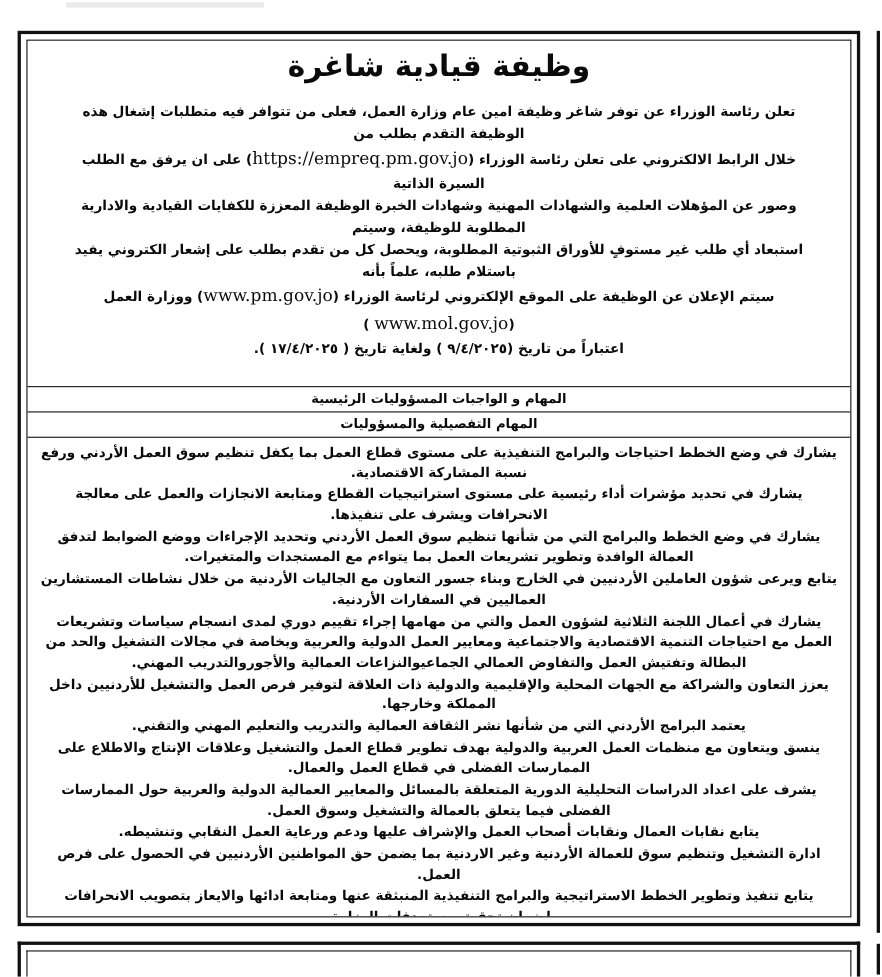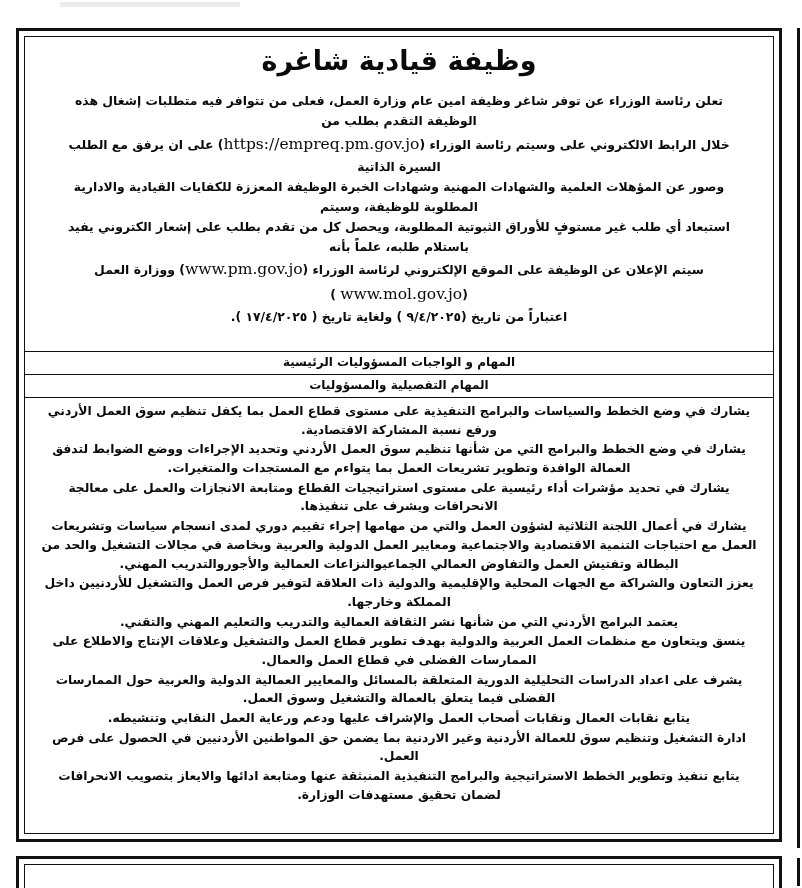--- a/index.html
+++ b/index.html
@@ -157,36 +157,37 @@
 <div class="neighbor-rule b"></div>
 
 <div class="ad-frame">
   <div class="ad-inner">
 
     <div class="head-cell">
       <div class="ad-title">وظيفة قيادية شاغرة</div>
 
       <div class="intro">
         <div>تعلن رئاسة الوزراء عن توفر شاغر وظيفة امين عام وزارة العمل، فعلى من تتوافر فيه متطلبات إشغال هذه الوظيفة التقدم بطلب من</div>
-        <div><span>خلال الرابط الالكتروني على وسيتم رئاسة الوزراء (</span><span class="lat">https://empreq.pm.gov.jo</span><span>) على ان يرفق مع الطلب السيرة الذاتية</span></div>
+        <div><span>خلال الرابط الالكتروني على تعلن رئاسة الوزراء (</span><span class="lat">https://empreq.pm.gov.jo</span><span>) على ان يرفق مع الطلب السيرة الذاتية</span></div>
         <div>وصور عن المؤهلات العلمية والشهادات المهنية وشهادات الخبرة الوظيفة المعززة للكفايات القيادية والادارية المطلوبة للوظيفة، وسيتم</div>
         <div>استبعاد أي طلب غير مستوفٍ للأوراق الثبوتية المطلوبة، ويحصل كل من تقدم بطلب على إشعار الكتروني يفيد باستلام طلبه، علماً بأنه</div>
         <div><span>سيتم الإعلان عن الوظيفة على الموقع الإلكتروني لرئاسة الوزراء (</span><span class="lat">www.pm.gov.jo</span><span>) ووزارة العمل (</span><span class="lat">www.mol.gov.jo</span><span> )</span></div>
         <div>اعتباراً من تاريخ (٩/٤/٢٠٢٥ ) ولغاية تاريخ ( ١٧/٤/٢٠٢٥ ).</div>
       </div>
     </div>
 
     <div class="band">المهام و الواجبات المسؤوليات الرئيسية</div>
 
     <div class="band">المهام التفصيلية والمسؤوليات</div>
 
     <div class="duties">
-      <p class="duty">يشارك في وضع الخطط والسياسات والبرامج التنفيذية على مستوى قطاع العمل بما يكفل تنظيم سوق العمل الأردني ورفع نسبة المشاركة الاقتصادية.</p>
+      <p class="duty">يشارك في وضع الخطط احتياجات والبرامج التنفيذية على مستوى قطاع العمل بما يكفل تنظيم سوق العمل الأردني ورفع نسبة المشاركة الاقتصادية.</p>
+      <p class="duty">يشارك في تحديد مؤشرات أداء رئيسية على مستوى استراتيجيات القطاع ومتابعة الانجازات والعمل على معالجة الانحرافات ويشرف على تنفيذها.</p>
       <p class="duty">يشارك في وضع الخطط والبرامج التي من شأنها تنظيم سوق العمل الأردني وتحديد الإجراءات ووضع الضوابط لتدفق العمالة الوافدة وتطوير تشريعات العمل بما يتواءم مع المستجدات والمتغيرات.</p>
-      <p class="duty">يشارك في تحديد مؤشرات أداء رئيسية على مستوى استراتيجيات القطاع ومتابعة الانجازات والعمل على معالجة الانحرافات ويشرف على تنفيذها.</p>
+      <p class="duty">يتابع ويرعى شؤون العاملين الأردنيين في الخارج وبناء جسور التعاون مع الجاليات الأردنية من خلال نشاطات المستشارين العماليين في السفارات الأردنية.</p>
       <p class="duty">يشارك في أعمال اللجنة الثلاثية لشؤون العمل والتي من مهامها إجراء تقييم دوري لمدى انسجام سياسات وتشريعات العمل مع احتياجات التنمية الاقتصادية والاجتماعية ومعايير العمل الدولية والعربية وبخاصة في مجالات التشغيل والحد من البطالة وتفتيش العمل والتفاوض العمالي الجماعيوالنزاعات العمالية والأجوروالتدريب المهني.</p>
       <p class="duty">يعزز التعاون والشراكة مع الجهات المحلية والإقليمية والدولية ذات العلاقة لتوفير فرص العمل والتشغيل للأردنيين داخل المملكة وخارجها.</p>
       <p class="duty">يعتمد البرامج الأردني التي من شأنها نشر الثقافة العمالية والتدريب والتعليم المهني والتقني.</p>
       <p class="duty">ينسق ويتعاون مع منظمات العمل العربية والدولية بهدف تطوير قطاع العمل والتشغيل وعلاقات الإنتاج والاطلاع على الممارسات الفضلى في قطاع العمل والعمال.</p>
       <p class="duty">يشرف على اعداد الدراسات التحليلية الدورية المتعلقة بالمسائل والمعايير العمالية الدولية والعربية حول الممارسات الفضلى فيما يتعلق بالعمالة والتشغيل وسوق العمل.</p>
       <p class="duty">يتابع نقابات العمال ونقابات أصحاب العمل والإشراف عليها ودعم ورعاية العمل النقابي وتنشيطه.</p>
       <p class="duty">ادارة التشغيل وتنظيم سوق للعمالة الأردنية وغير الاردنية بما يضمن حق المواطنين الأردنيين في الحصول على فرص العمل.</p>
       <p class="duty">يتابع تنفيذ وتطوير الخطط الاستراتيجية والبرامج التنفيذية المنبثقة عنها ومتابعة ادائها والايعاز بتصويب الانحرافات لضمان تحقيق مستهدفات الوزارة.</p>
 
     </div>

